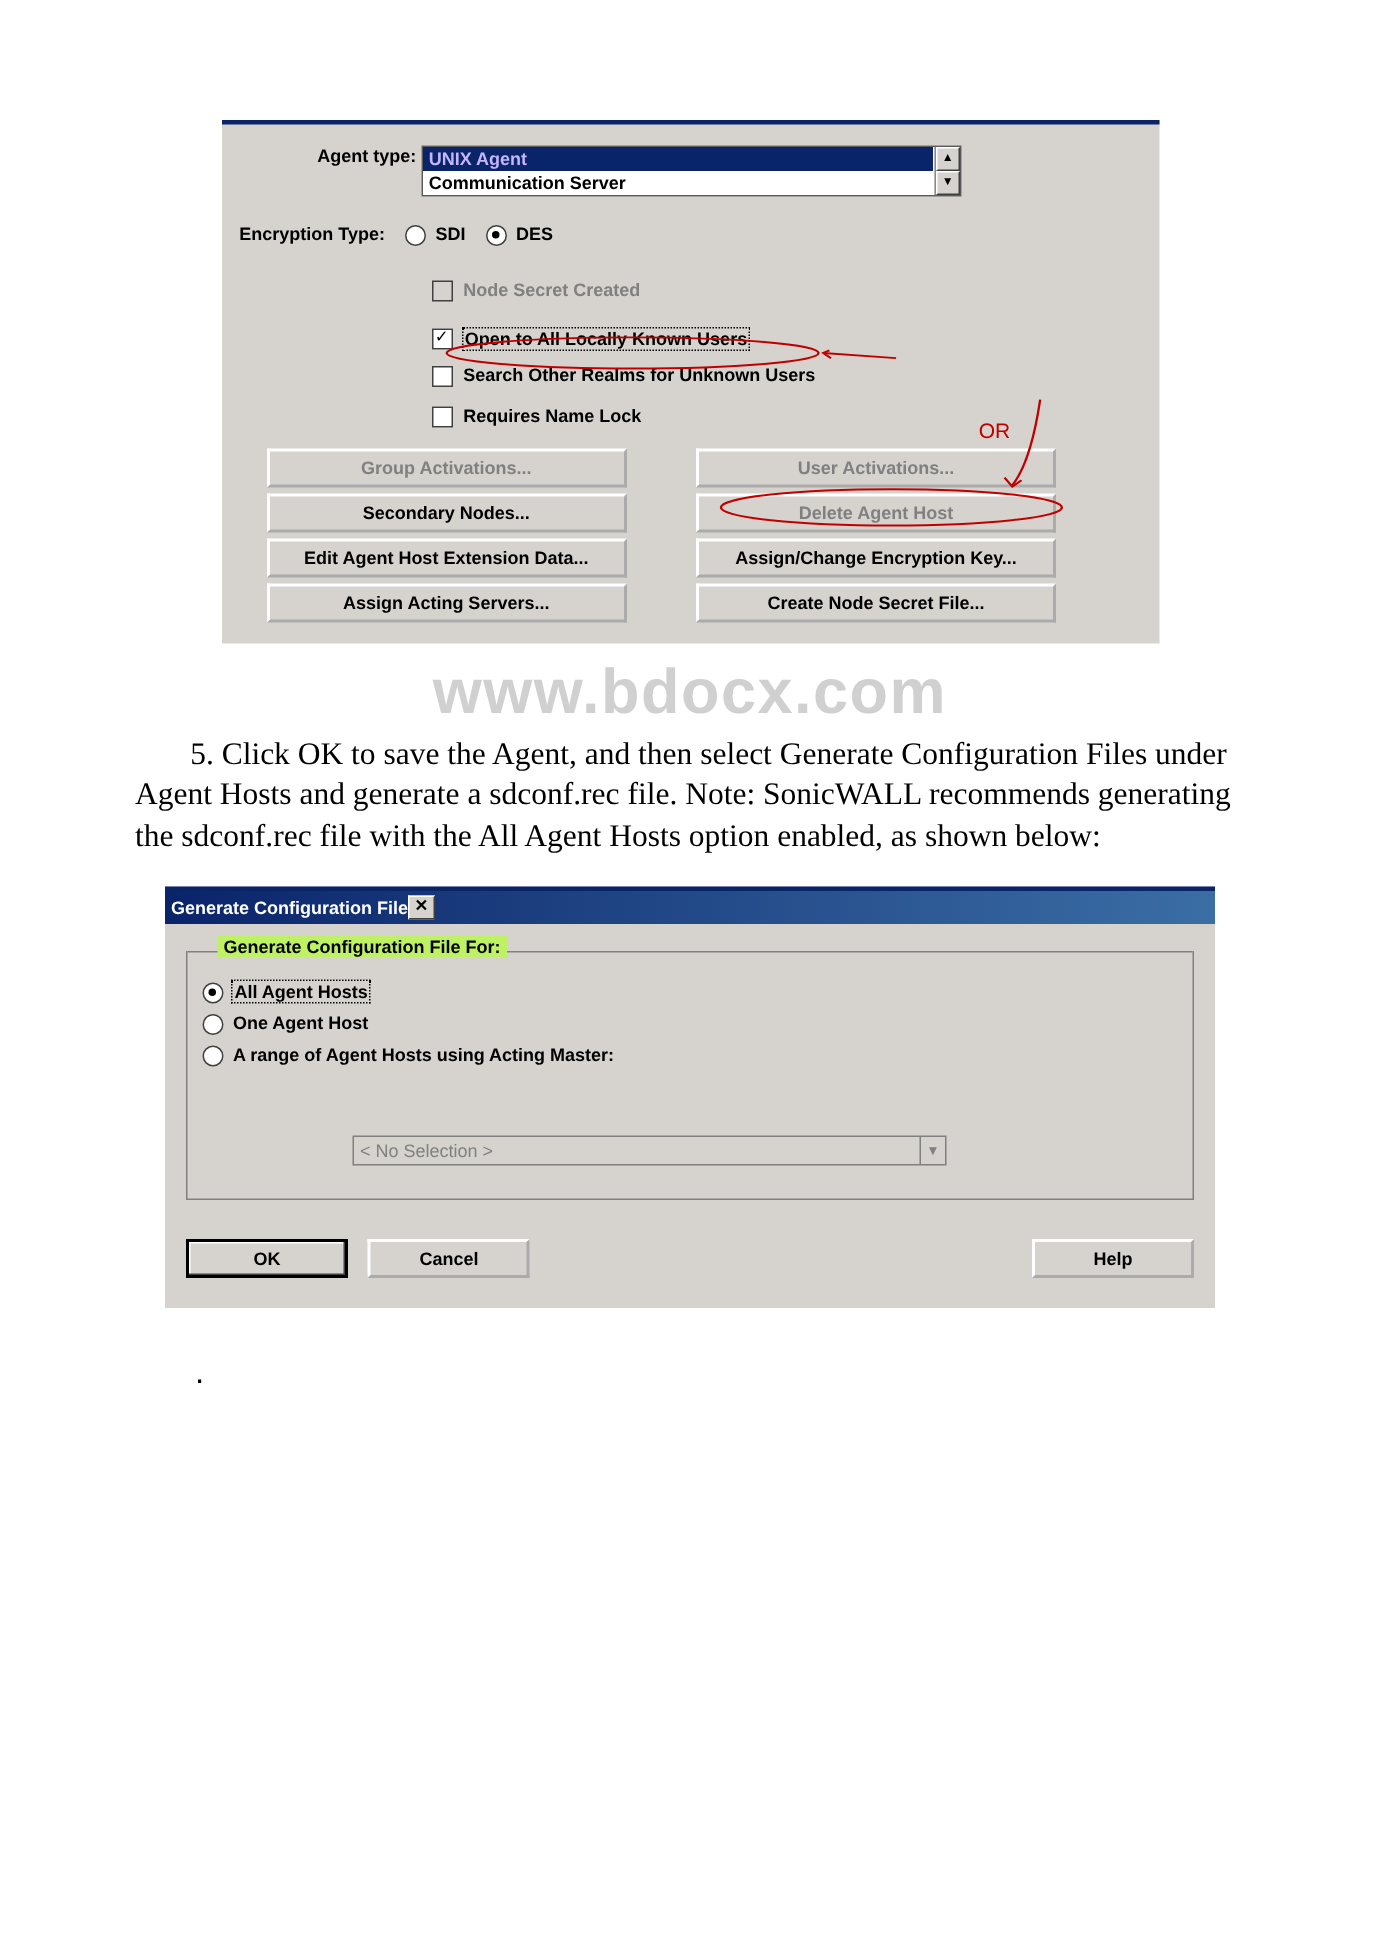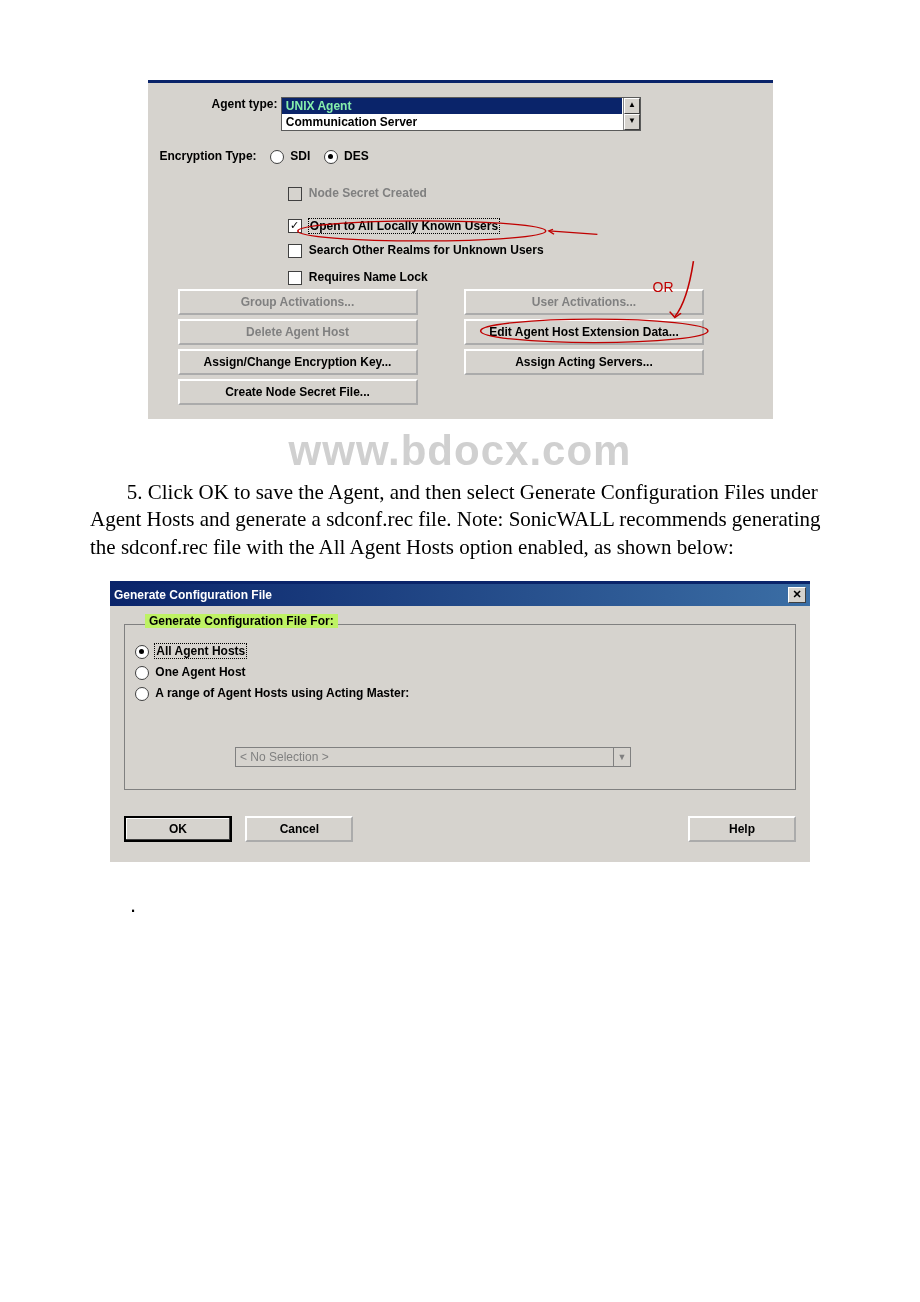--- a/index.html
+++ b/index.html
@@ -39,21 +39,21 @@
     padding-right: 18px;
     box-sizing: border-box;
   }
   .listbox .item {
     padding: 1px 4px;
     font-weight: bold;
     cursor: default;
   }
   .listbox .item.selected {
     background: #0a246a;
-    color: #86efac;
+    color: #c4b5fd;
   }
   
   .scrollbar {
     position: absolute;
     right: 0; top: 0; bottom: 0;
     width: 16px;
     background: #d6d3ce;
     border-left: 1px solid #888;
   }
   .scrollbtn {
@@ -120,21 +120,21 @@
     text-align:center;
     cursor:default;
   }
   .winbtn.disabled { color:#808080; }
   .winbtn.wide { width:240px; box-sizing:border-box; }
 
   .btn-grid {
     display:grid;
     grid-template-columns: 1fr 1fr;
     gap:4px 8px;
-    margin-top:4px;
+    margin-top:14px;
     padding:0 20px;
   }
 
   .red-text {
     position:absolute;
     color:#c00000;
     font-size:14px;
     font-weight:normal;
     pointer-events:none;
   }
@@ -164,21 +164,21 @@
     background:#d6d3ce;
     font-family: Tahoma, "MS Sans Serif", sans-serif;
     font-size:12px;
   }
   .titlebar {
     background: linear-gradient(to right,#0a246a,#3b6ea5);
     color:#fff;
     font-weight:bold;
     padding:3px 4px;
     display:flex;
-    justify-content:space-between;
+    justify-content:flex-start;
     align-items:center;
   }
   .closebtn {
     display:inline-block;
     width:16px; height:14px;
     background:#d6d3ce;
     border:1px solid #fff;
     border-right-color:#404040;
     border-bottom-color:#404040;
     color:#000;
@@ -301,20 +301,21 @@
   </div>
 
   <div class="row" style="margin:12px 0 0 130px;">
     <span class="chk"></span>
     <span class="label">Requires Name Lock</span>
   </div>
 
   <div class="btn-grid">
     <span class="winbtn wide disabled">Group Activations...</span>
     <span class="winbtn wide disabled">User Activations...</span>
+    <span class="winbtn wide">Secondary Nodes...</span>
     <span class="winbtn wide disabled">Delete Agent Host</span>
     <span class="winbtn wide">Edit Agent Host Extension Data...</span>
     <span class="winbtn wide">Assign/Change Encryption Key...</span>
     <span class="winbtn wide">Assign Acting Servers...</span>
     <span class="winbtn wide">Create Node Secret File...</span>
   </div>
 
 </div>
 
 <div class="watermark">www.bdocx.com</div>

